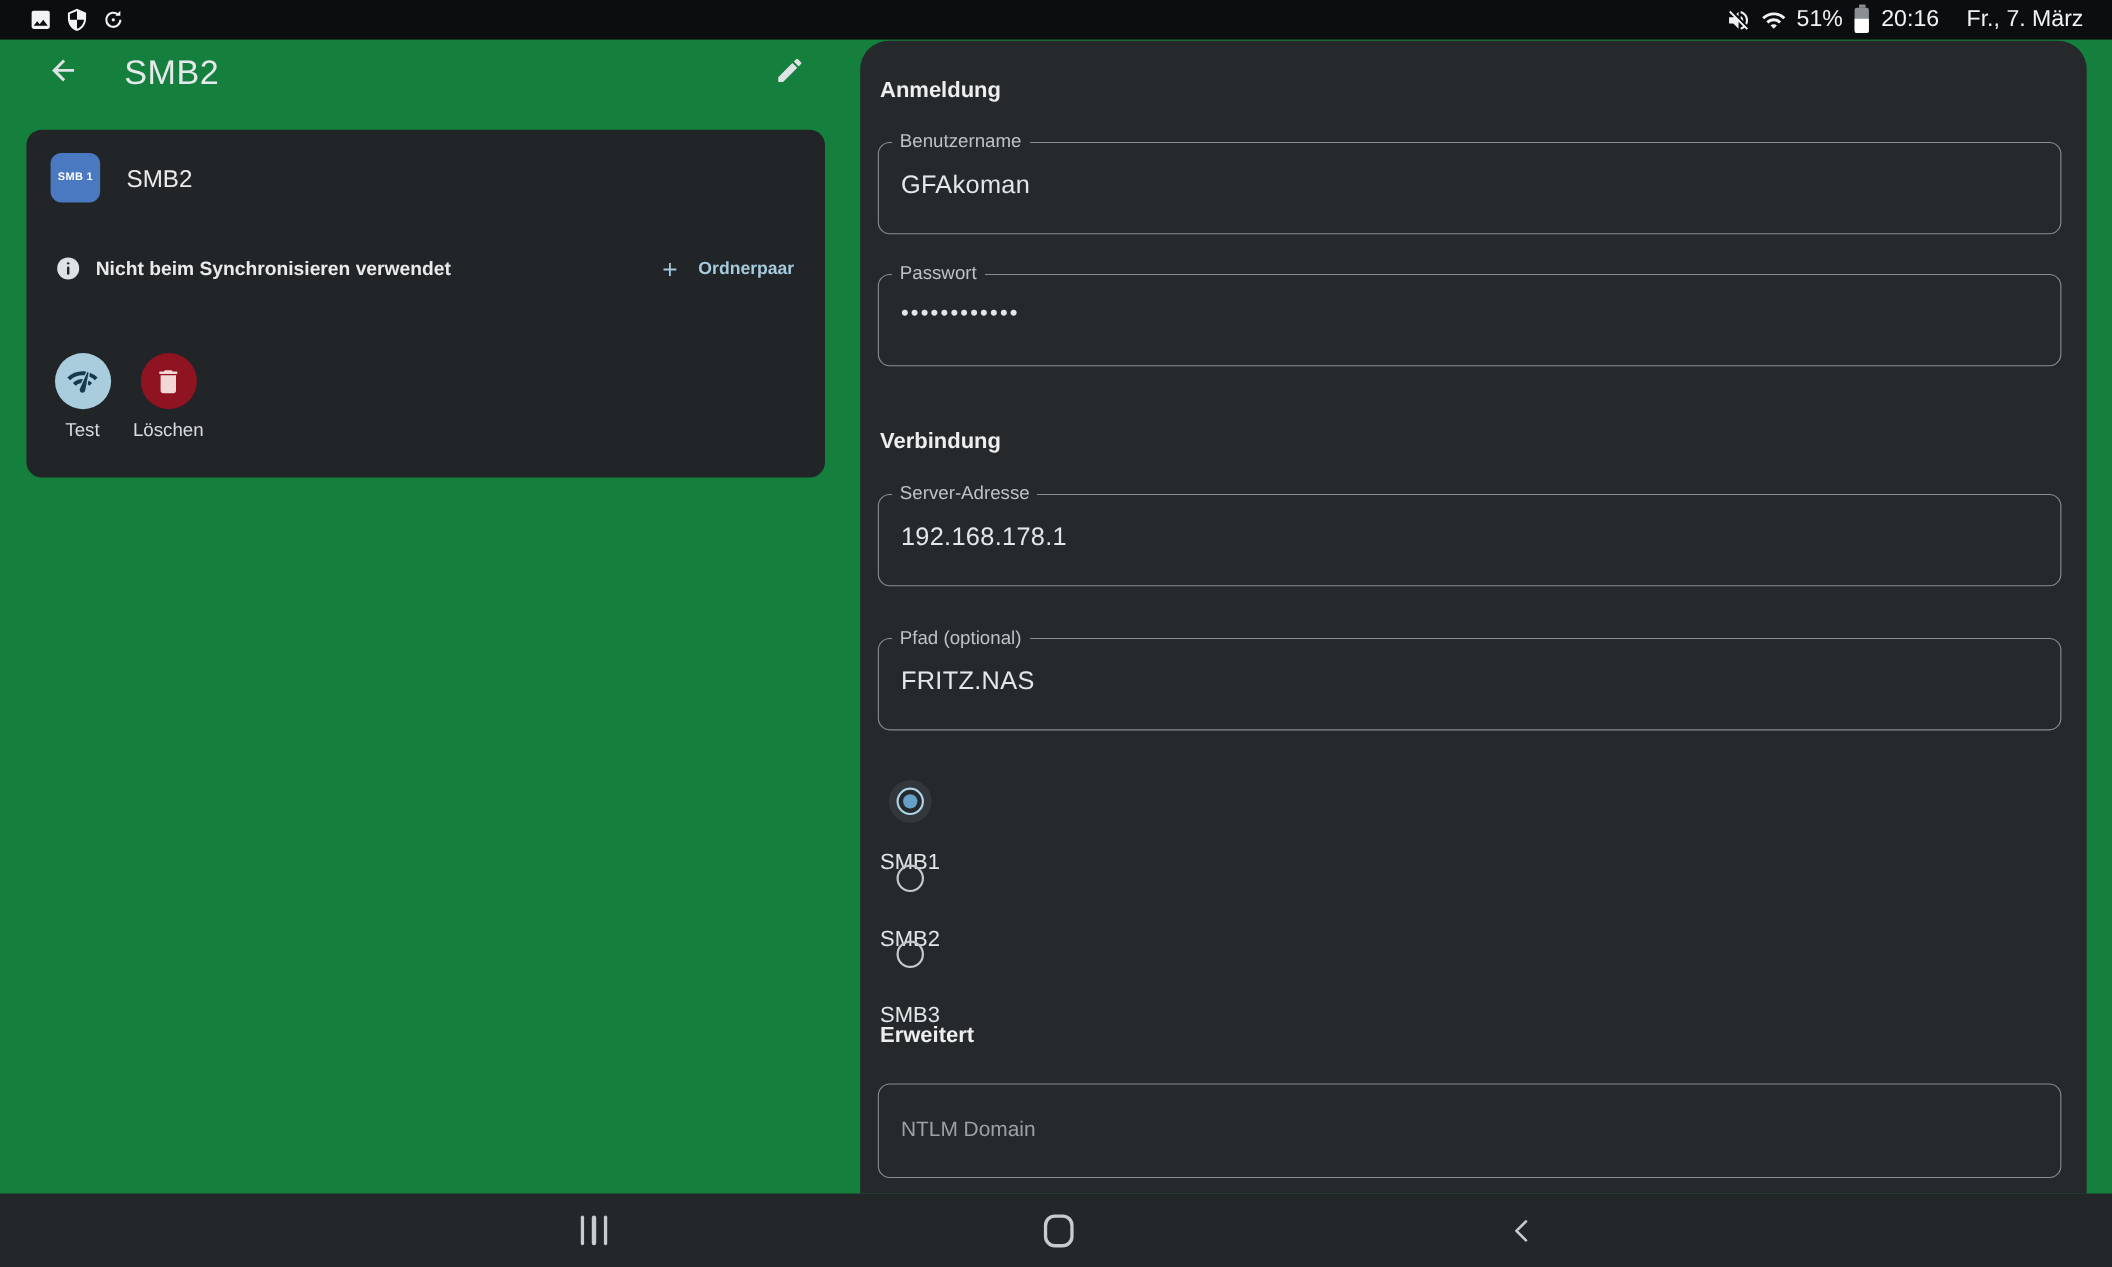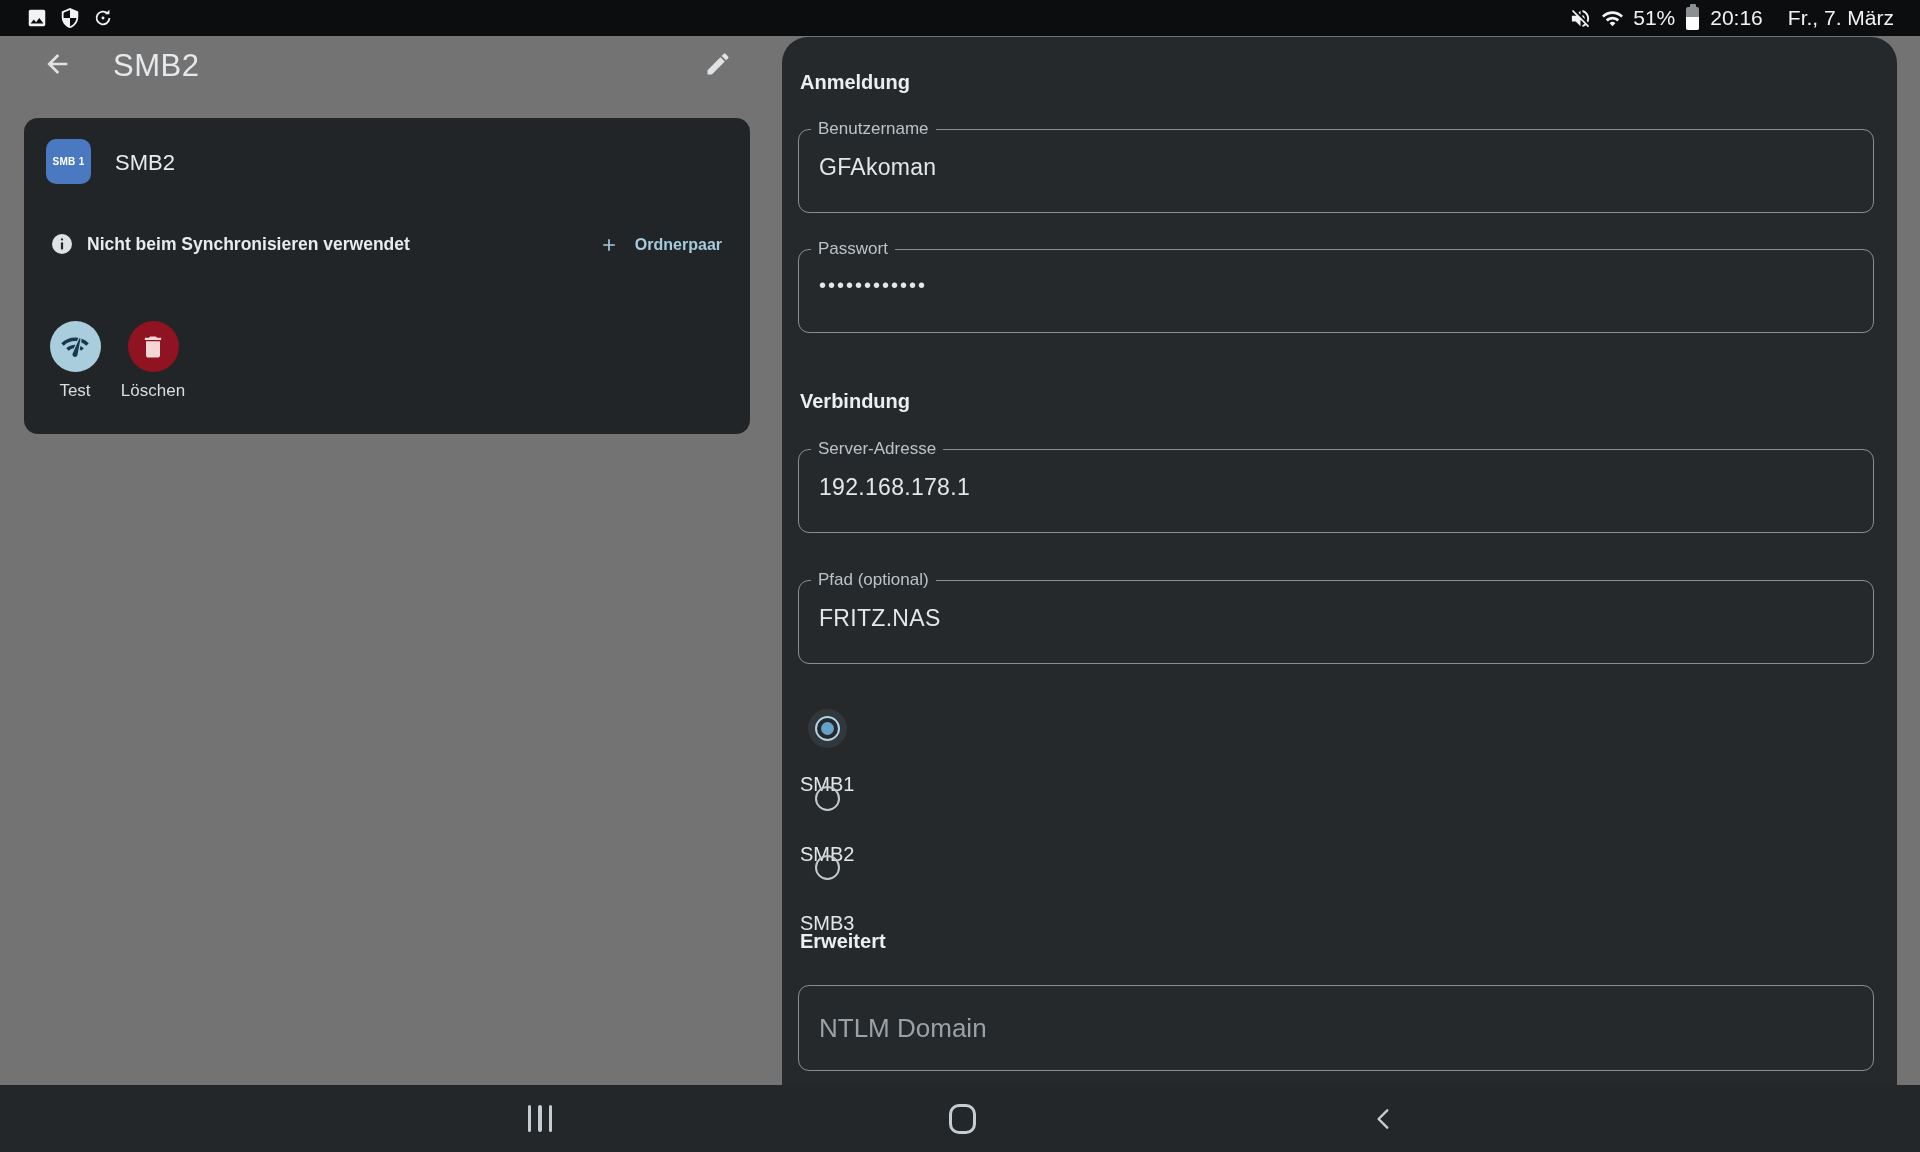--- a/index.html
+++ b/index.html
@@ -1,19 +1,19 @@
 <!DOCTYPE html>
 <html><head>
 <meta charset="utf-8">
 <style>
   * { margin:0; padding:0; box-sizing:border-box; }
   html,body { background:#000; }
   .screen {
     position:relative; width:1920px; height:1152px;
-    background:#737373; overflow:hidden;
+    background:#15803d; overflow:hidden;
     font-family:"Liberation Sans", sans-serif;
     color:#e4e7e9;
   }
   
   .status-bar {
     position:absolute; left:0; top:0; width:1920px; height:36px;
     background:#0b0d0e; display:flex; align-items:center; padding:0 26px;
   }
   .sb-left { display:flex; align-items:center; gap:11px; }
   .sb-right { margin-left:auto; display:flex; align-items:center; gap:9px; }
@@ -76,21 +76,21 @@
   .f-user { top:82px; }
   .f-pass { top:202px; }
   .f-pass .field-value { letter-spacing:2px; font-size:20px; }
   .f-server { top:402px; width:760px; }
   .f-port { top:402px; left:803px; width:289px; }
   .f-path { top:533px; }
   .plain-field {
     position:absolute; left:16px; top:948px; width:1076px; height:86px;
     border:1.5px solid #878e93; border-radius:11px; display:flex; align-items:center;
   }
-  .placeholder { margin-left:20px; font-size:26px; color:#9aa2a7; }
+  .placeholder { margin-left:20px; font-size:19px; color:#9aa2a7; }
   
   .radio-row { position:absolute; left:18px; height:28px; display:flex; align-items:center; gap:32px; cursor:pointer;flex-direction:column; }
   .r1 { top:679px; } .r2 { top:749px; } .r3 { top:818px; }
   .radio-outer {
     width:25px; height:25px; border-radius:50%; border:2.5px solid #c3cacd;
     display:flex; align-items:center; justify-content:center; flex:0 0 auto;
   }
   .radio-dot { width:13px; height:13px; border-radius:50%; background:transparent; }
   .radio-row.selected .radio-outer { border-color:#aed3e6; box-shadow:0 0 0 7px rgba(150,190,210,0.10); }
   .radio-row.selected .radio-dot { background:#64a0c8; }

